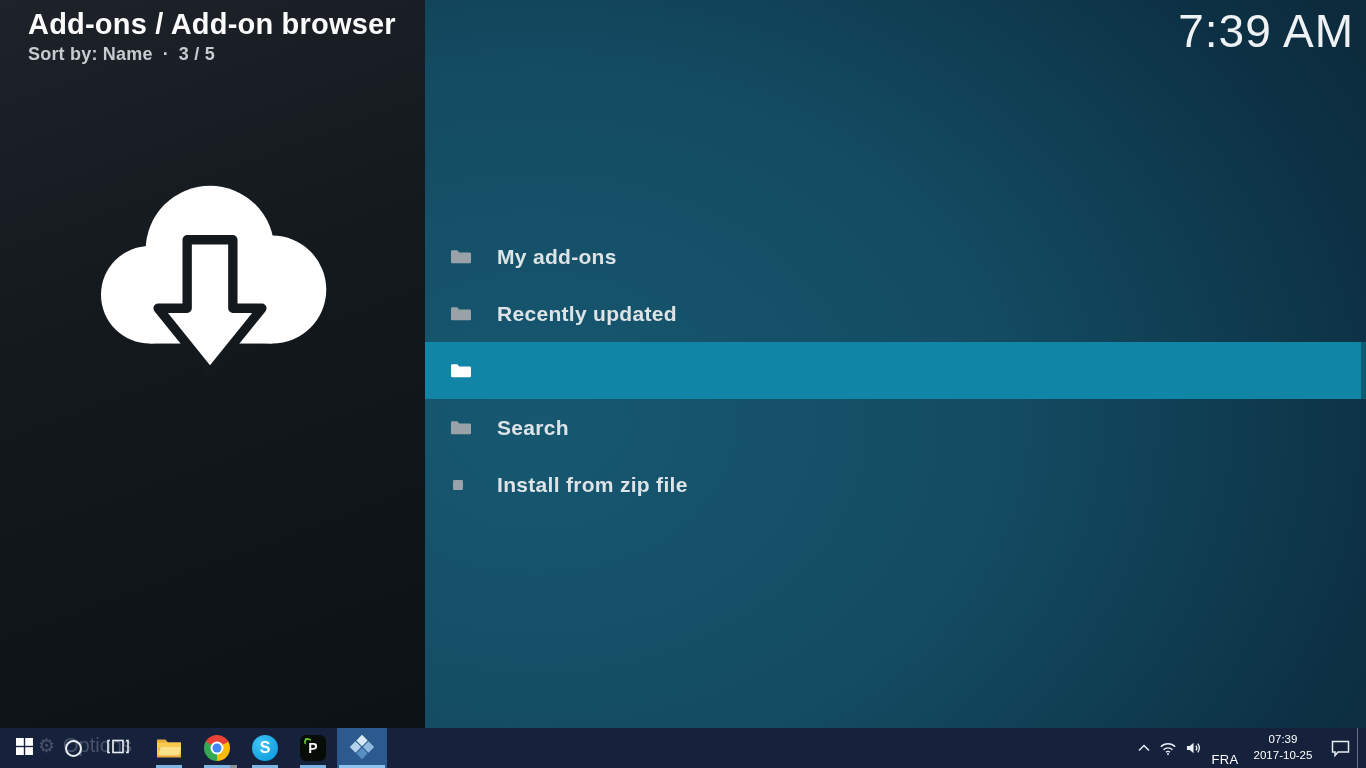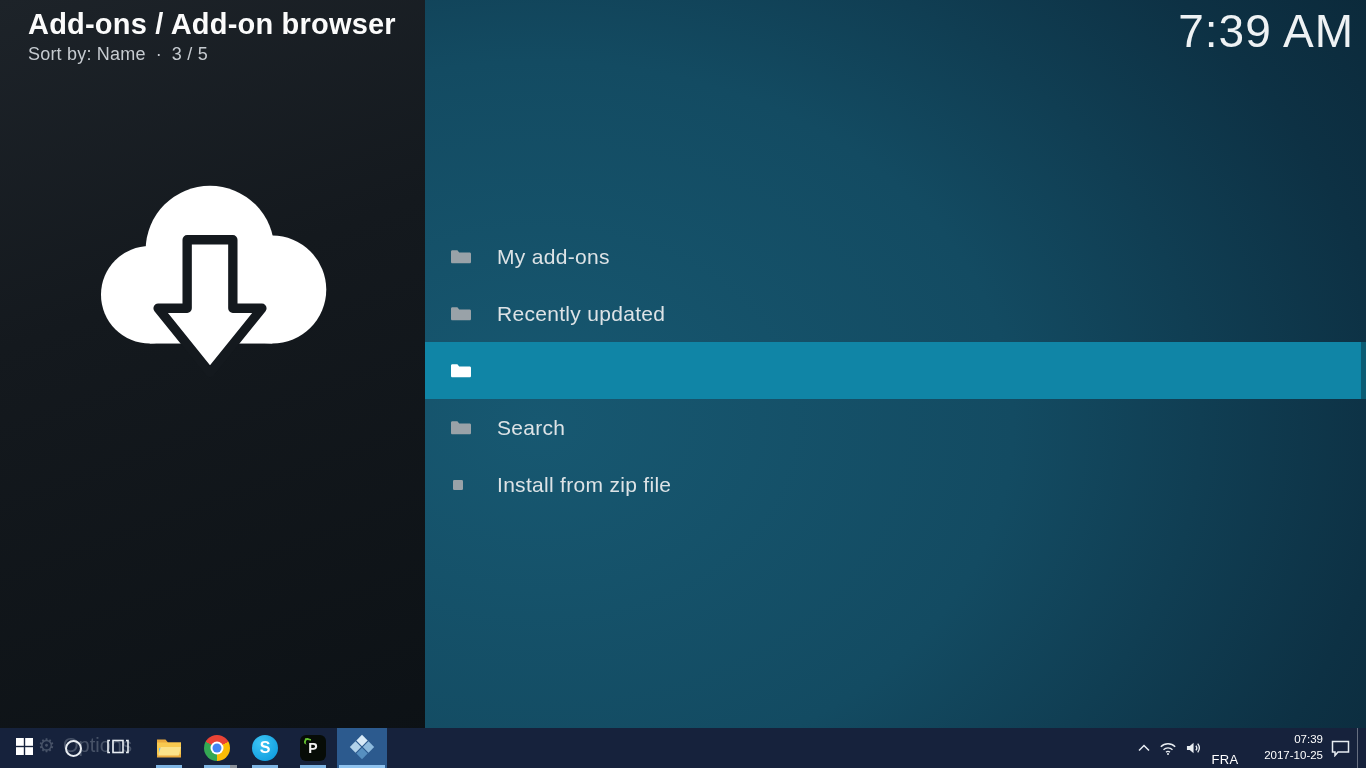--- a/index.html
+++ b/index.html
@@ -15,39 +15,39 @@
     background: radial-gradient(1250px 950px at 12% 55%, #175871 0%, #134b62 38%, #0d3144 68%, #091e2c 100%);
   }
 
   
   .left-panel {
     position:absolute; left:0; top:0; width:425px; height:768px;
     background: linear-gradient(160deg, #1d2329 0%, #14191e 38%, #0c1115 100%);
   }
   .header { position:absolute; left:28px; top:8px; color:#fff; }
   .page-title { font-size:29px; font-weight:700; letter-spacing:.2px; color:#fbfbfb; }
-  .page-subtitle { margin-top:3px; font-size:18px; font-weight:400; color:#c6cbd0; letter-spacing:.2px; }
+  .page-subtitle { margin-top:3px; font-size:18px; font-weight:700; color:#c6cbd0; letter-spacing:.2px; }
   .page-subtitle .dot { margin:0 10px; }
   .cloud-wrap { position:absolute; left:85px; top:165px; width:250px; height:218px; }
 
   
   .kodi-clock {
     position:absolute; top:4px; right:12px;
     font-size:46px; font-weight:100; color:#eef2f4; letter-spacing:1px;margin-left:46px;
   }
 
   
   .menu { position:absolute; left:425px; top:228px; width:941px; }
   .menu-row {
     position:relative; height:57px; display:flex; align-items:center;
     padding-left:26px; cursor:pointer;
   }
   .menu-icon { width:20px; height:17px; display:flex; align-items:center; color:#99a2a8; flex:0 0 auto; }
   .menu-icon svg { width:20px; height:17px; }
-  .menu-label { margin-left:26px; font-size:21px; font-weight:400; color:#dde3e6; letter-spacing:.3px;text-align:center; }
+  .menu-label { margin-left:26px; font-size:21px; font-weight:700; color:#dde3e6; letter-spacing:.3px;text-align:center; }
   .menu-row.selected { background:#1085a6; }
   .menu-row.selected .menu-label { color:#ffffff; }
   .menu-row.selected .menu-icon { color:#ffffff; }
   .menu-row.selected::after {
     content:""; position:absolute; right:0; top:0; width:5px; height:100%;
     background:rgba(7,42,56,.45);
   }
 
   
   .taskbar {
@@ -92,21 +92,21 @@
   .p-icon .sprout { position:absolute; left:4px; top:3px; width:7px; height:7px;
     border-left:2px solid #63c22f; border-top:2px solid #63c22f; border-radius:50% 0 50% 50%; transform:rotate(12deg); }
 
   
   .tray { position:absolute; right:0; top:0; height:40px; display:flex; align-items:center; z-index:1; color:#fff; }
   .tray-item { display:flex; align-items:center; justify-content:center; height:40px; cursor:pointer; }
   .tray .chev { width:22px; }
   .tray .wifi { width:26px; }
   .tray .vol { width:26px; }
   .tray .lang { width:36px; font-size:13px; letter-spacing:.3px;margin-top:22px; }
-  .tray-clock { width:80px; text-align:right; font-size:11.5px; line-height:1.35; cursor:pointer; }
+  .tray-clock { width:80px; text-align:center; font-size:11.5px; line-height:1.35; cursor:pointer; }
   .tray .bubble { width:34px; }
   .tray-sep { width:1px; height:40px; background:rgba(255,255,255,.35); }
   .show-desktop { width:8px; height:40px; cursor:pointer; }
 </style>
 </head>
 <body>
 
 <div class="screen">
 
   <div class="right-bg"></div>

